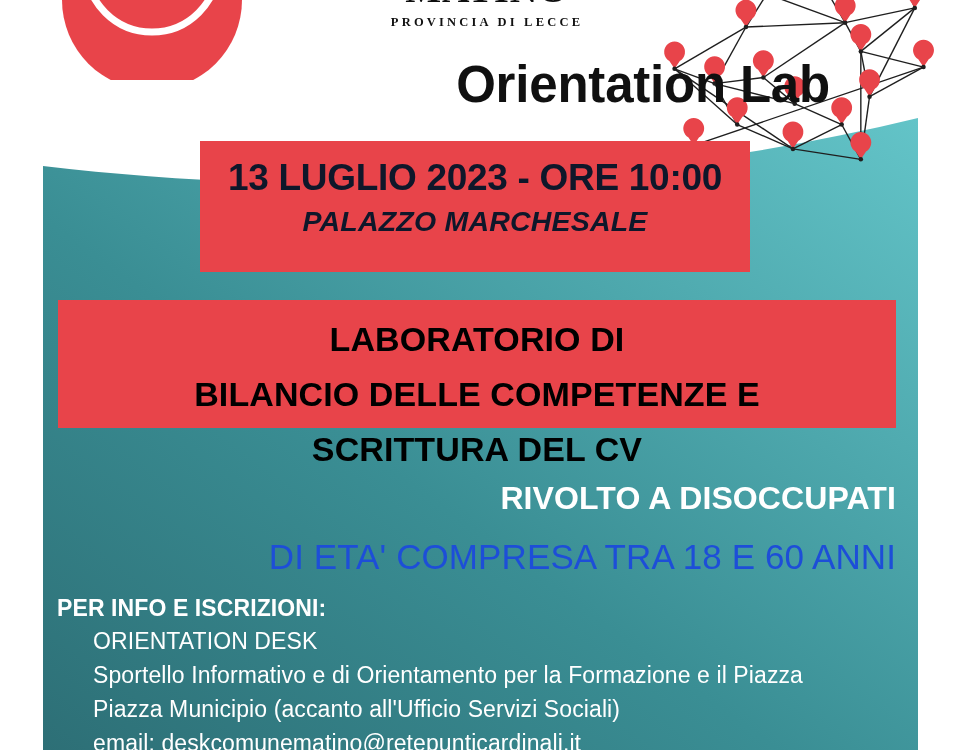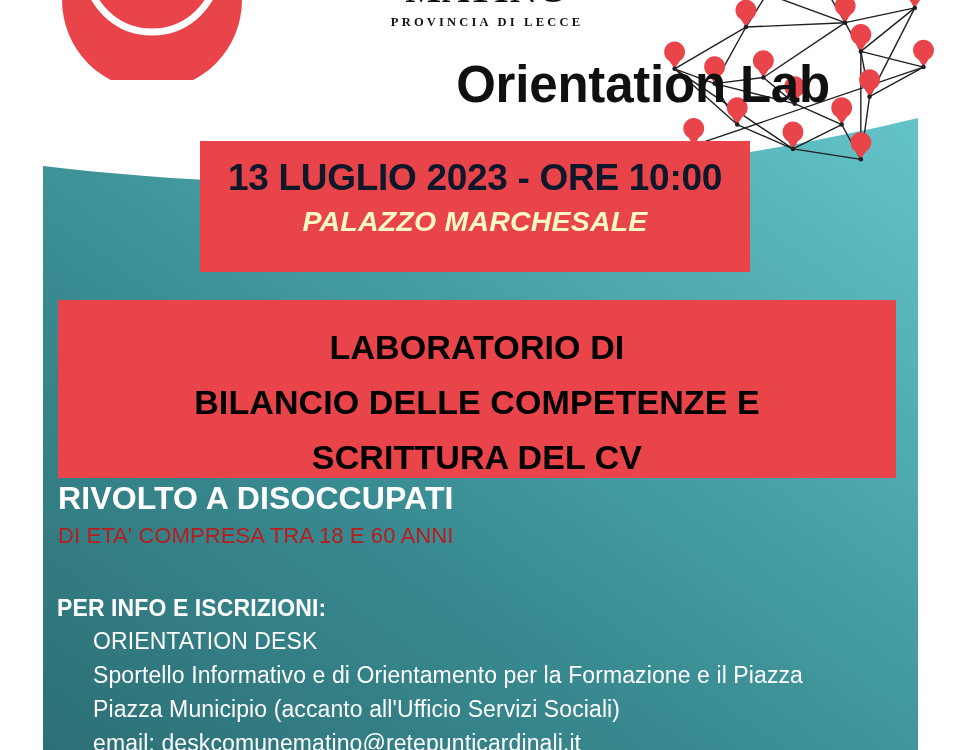--- a/index.html
+++ b/index.html
@@ -107,73 +107,73 @@
   .date-line {
     display: block;
     color: #0f172a;
     font-size: 37px;
     font-weight: 700;
     letter-spacing: -0.3px;
     line-height: 1.25;
   }
   .venue-line {
     display: block;
-    color: #fef9c3;
+    color: #0f172a;
     font-size: 28.5px;
     font-weight: 700;
     font-style: italic;
     letter-spacing: 0.2px;
     margin-top: 4px;
   }
 
   
   .title-block {
     position: absolute;
     left: 58px;
     top: 300px;
     width: 838px;
-    height: 178px;
+    height: 128px;
     background: #e8444a;
     box-sizing: border-box;
-    padding-top: 20px;
+    padding-top: 12px;
     text-align: center;
   }
   .title-line {
     display: block;
     color: #000000;
     font-size: 34px;
     font-weight: 700;
     line-height: 1.62;
     letter-spacing: 0.1px;
   }
 
   
   .audience {
     position: absolute;
     left: 58px;
     top: 478px;
     width: 838px;
-    text-align: left;
+    text-align: right;
   }
   .audience-main {
     display: block;
     color: #ffffff;
     font-size: 32px;
     font-weight: 700;
     line-height: 1.26;
     letter-spacing: 0.1px;
   }
   .audience-sub {
     display: block;
-    color: #b91c1c;
-    font-size: 22px;
+    color: #1d4ed8;
+    font-size: 35px;
     font-weight: 400;
     line-height: 1.3;
     letter-spacing: 0.1px;
-    margin-top: 4px;
+    margin-top: 16px;
   }
 
   
   .contact {
     position: absolute;
     left: 57px;
     top: 592px;
     width: 870px;
     color: #ffffff;
   }

